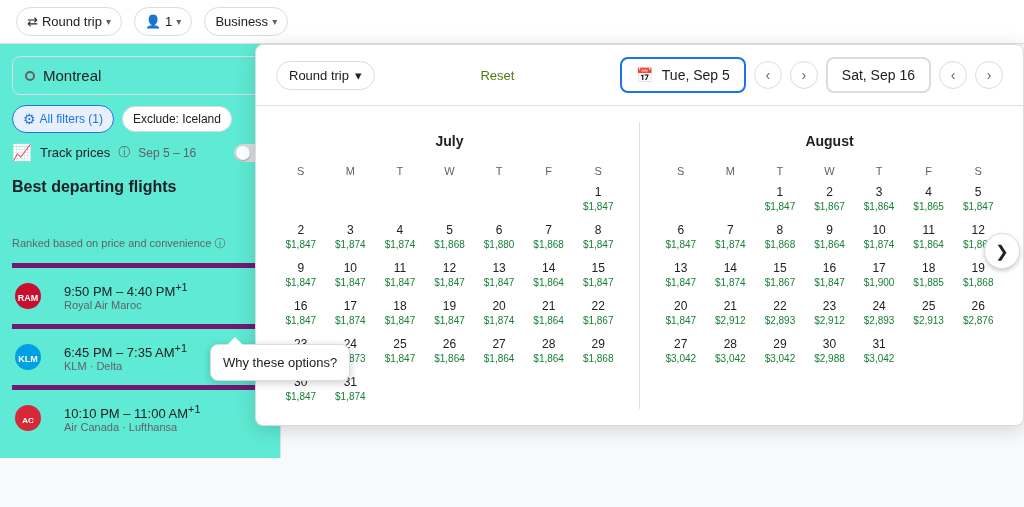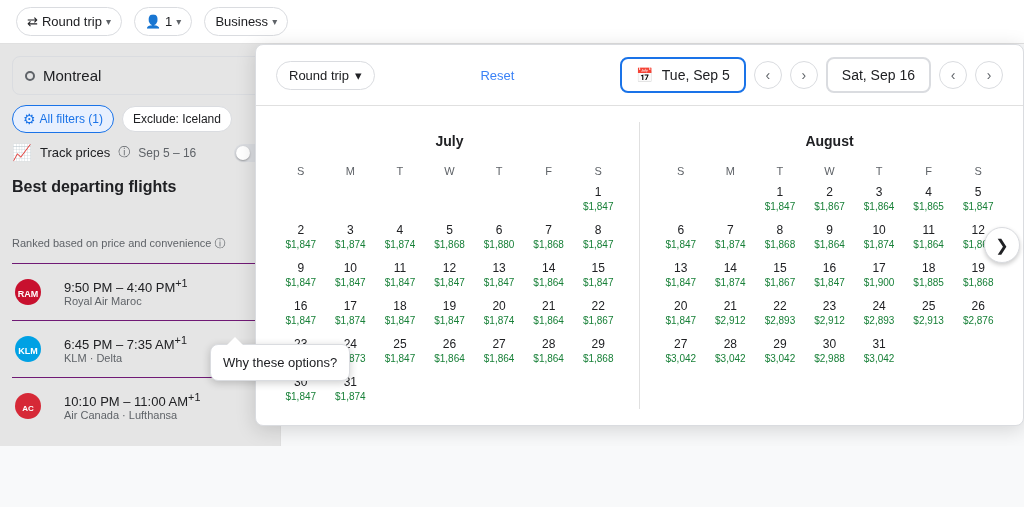--- a/index.html
+++ b/index.html
@@ -14,21 +14,21 @@
       display: flex; align-items: center; gap: 4px;
       padding: 6px 10px; border-radius: 20px;
       border: 1px solid #dadce0; background: #fff;
       cursor: pointer; font-size: 13px; color: #202124;
     }
     .top-bar-btn .chevron { font-size: 10px; color: #5f6368; }
 
     .main-area { display: flex; position: relative; }
 
     .left-panel {
-      width: 281px; background: #e5e5e5; border-right: 1px solid #e0e0e0;
+      width: 281px; background: #5eead4; border-right: 1px solid #e0e0e0;
       padding: 12px; flex-shrink: 0; z-index: 1;
     }
     .search-origin {
       display: flex; align-items: center; gap: 8px;
       border: 1px solid #dadce0; border-radius: 8px;
       padding: 10px 12px; margin-bottom: 10px;
       font-size: 15px;
     }
     .search-origin .dot {
       width: 10px; height: 10px; border-radius: 50%;
@@ -57,21 +57,21 @@
     }
     .toggle-knob {
       width: 14px; height: 14px; background: #fff; border-radius: 50%;
       position: absolute; top: 2px; left: 2px; box-shadow: 0 1px 2px rgba(0,0,0,.3);
     }
     .section-title { font-size: 16px; font-weight: 600; color: #202124; margin-bottom: 4px; }
     .section-subtitle { font-size: 11px; color: #5f6368; margin-bottom: 12px; margin-top: 40px; }
     .flight-list { display: flex; flex-direction: column; gap: 0; }
     .flight-item {
       display: flex; align-items: center; gap: 10px;
-      padding: 12px 0; border-top: 1px solid #701a75;
+      padding: 12px 0; border-top: 5px solid #701a75;
       cursor: pointer;
       justify-content: space-between;
     }
     .airline-logo {
       width: 32px; height: 32px; flex-shrink: 0;
       display: flex; align-items: center; justify-content: center;
     }
     .airline-logo svg { width: 28px; height: 28px; }
     .flight-info { flex: 1; margin-left: 10px; }
     .flight-times { font-size: 13px; font-weight: 500; }
@@ -84,21 +84,21 @@
     }
     .cal-top {
       display: flex; align-items: center; justify-content: space-between;
       padding: 12px 20px; border-bottom: 1px solid #e0e0e0;
     }
     .cal-trip-btn {
       display: flex; align-items: center; gap: 6px;
       border: 1px solid #dadce0; border-radius: 20px;
       padding: 6px 12px; cursor: pointer; font-size: 13px;
     }
-    .cal-reset { color: #3b82f6; font-size: 13px; font-weight: 500; cursor: pointer; }
+    .cal-reset { color: #4d7c0f; font-size: 13px; font-weight: 500; cursor: pointer; }
     .cal-date-nav {
       display: flex; align-items: center; gap: 8px;
     }
     .date-box {
       display: flex; align-items: center; gap: 8px;
       border: 2px solid #1a73e8; border-radius: 8px;
       padding: 8px 14px; font-size: 14px; font-weight: 500;
     }
     .nav-arrow {
       width: 28px; height: 28px; border: 1px solid #dadce0; border-radius: 50%;

